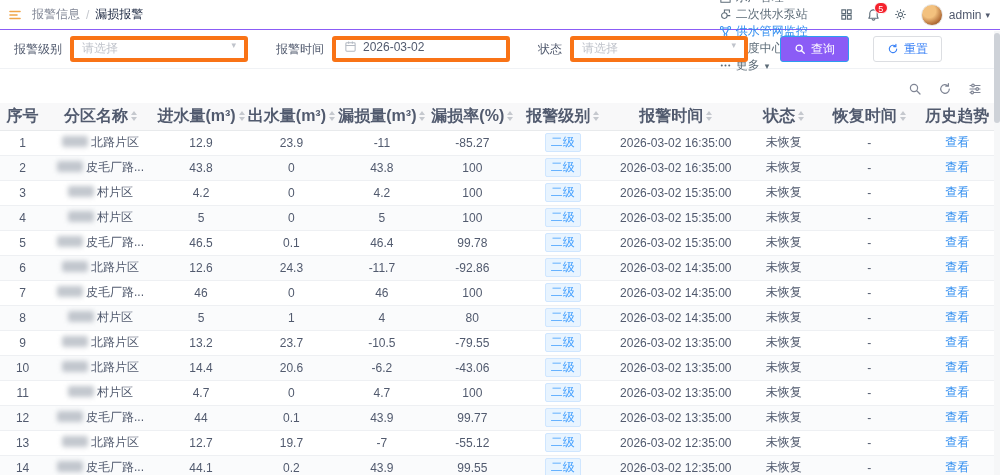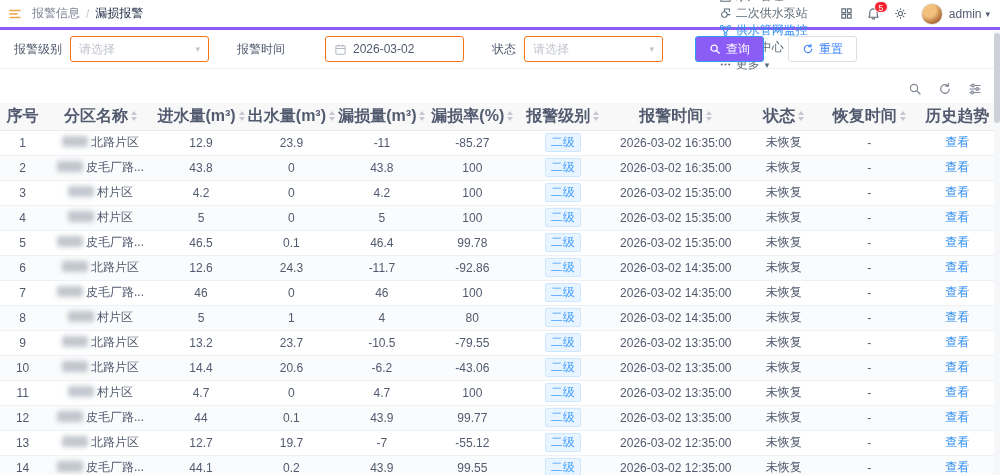--- a/index.html
+++ b/index.html
@@ -8,21 +8,21 @@
     font-family: "Liberation Sans", sans-serif;
     font-size: 12px;
     color:#515a6e;
     background:#fff;
   }
   svg { display:block; }
 
   
   .topbar {
     height:30px; display:flex; align-items:center; justify-content:space-between;
-    padding:0 10px 0 8px; border-bottom:3px solid #8b5cf6; background:#fff;
+    padding:0 10px 0 8px; border-bottom:1px solid #8b5cf6; background:#fff;
   }
   .tb-left { display:flex; align-items:center; gap:10px; }
   .hamburger { color:#f0a548; cursor:pointer; display:inline-flex; }
   .breadcrumb { display:flex; align-items:center; gap:6px; }
   .breadcrumb .parent { color:#808695; cursor:pointer; }
   .breadcrumb .sep { color:#c5c8ce; }
   .breadcrumb .cur { color:#17233d; }
   .tb-right { display:flex; align-items:center; }
   .topnav { display:flex; align-items:flex-start;flex-direction:column; }
   .nav-item {
@@ -46,27 +46,27 @@
   .user { display:inline-flex; align-items:center; gap:3px; margin-left:6px; color:#515a6e; cursor:pointer; }
 
   
   .filterbar {
     height:39px; display:flex; align-items:center; padding:0 14px;
     border-bottom:1px solid #f0f2f5; background:#fff;
   }
   .field { display:flex; align-items:center; margin-right:28px; }
   .field > label { margin-right:8px; color:#515a6e; white-space:nowrap; }
   .select, .date-input {
-    width:139px; height:26px; border:1px solid #f97316; border-radius:3px;
-    display:flex; align-items:center; padding:0 8px; background:#fff; cursor:pointer;
+    width:178px; height:26px; border:4px solid #f97316; border-radius:3px;
+    display:flex; padding:0 8px; background:#fff; cursor:pointer;
   }
   .select { justify-content:space-between; }
   .select .ph { color:#c0c4cc; }
   .select .caret { color:#c0c4cc; }
-  .date-input { gap:6px; color:#515a6e;margin-left:32px; }
+  .date-input { gap:6px; color:#515a6e; }
   .date-input .cicon { color:#b3b9c2; display:inline-flex; }
   .btn {
     height:26px; display:inline-flex; align-items:center; gap:5px; padding:0 13px;
     border-radius:3px; border:1px solid #dcdee2; background:#fff; color:#3b82f6;
     font-size:12px; cursor:pointer; font-family:inherit;
   }
   .btn.primary { background:#8b5cf6; border-color:#2d9cf0; color:#fff; margin-left:4px; }
   .btn + .btn { margin-left:24px; }
 
   

